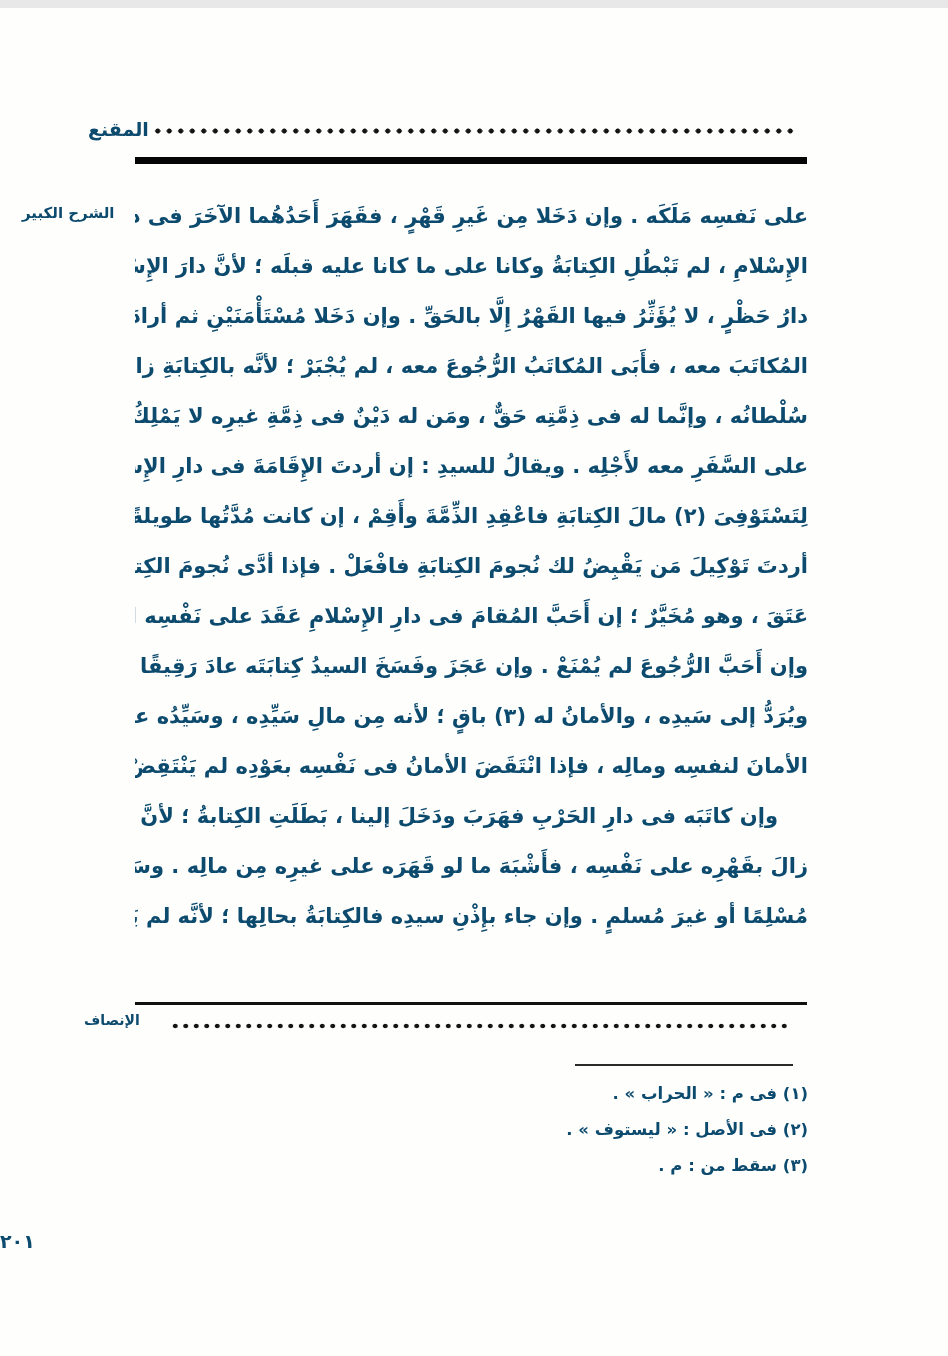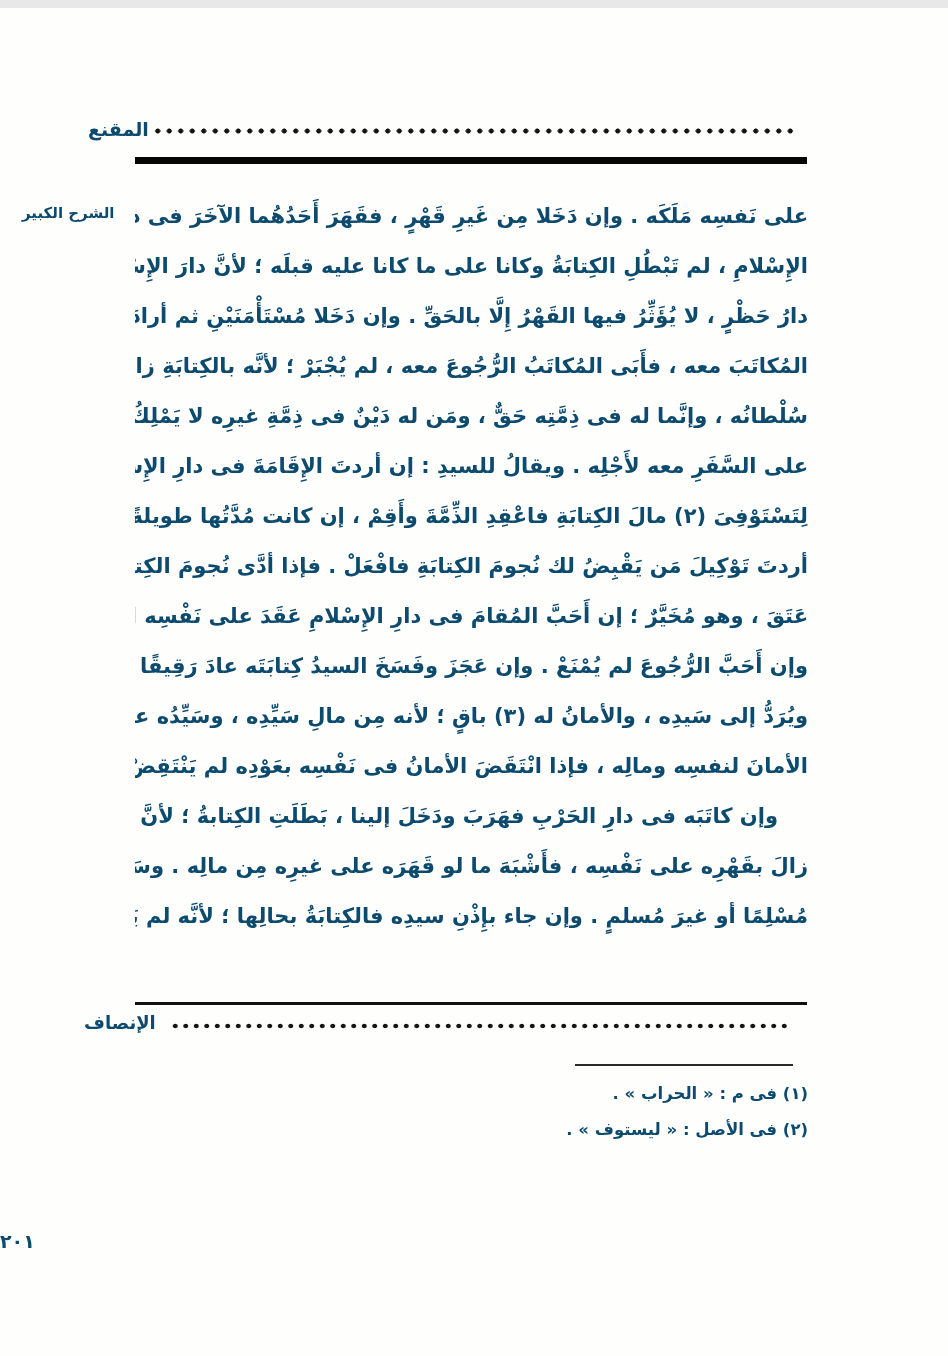--- a/index.html
+++ b/index.html
@@ -42,21 +42,21 @@
     position:absolute;left:575px;width:218px;height:2px;
     top:1056px;background:#2a2a2a;
   }
   
   .side-label{
     position:absolute;left:22px;top:196px;width:96px;
     font-size:15px;font-weight:bold;direction:rtl;text-align:left;
   }
   .footer-label{
     position:absolute;left:84px;top:1004px;
-    font-size:18px;font-weight:bold;direction:rtl;
+    font-size:14px;font-weight:bold;direction:rtl;
   }
   
   .matn{
     position:absolute;left:135px;top:183px;width:673px;
     direction:rtl;
     font-size:21px;font-weight:bold;
   }
   .tline{
     height:50px;line-height:50px;
     text-align:justify;
@@ -108,17 +108,18 @@
   </div>
 
   <div class="rule-mid"></div>
   <div class="footer-label">الإنصاف</div>
   <div class="leader bottom"></div>
 
   <div class="rule-footnote"></div>
   <div class="footnotes">
     <div>(١) فى م : « الحراب » .</div>
     <div>(٢) فى الأصل : « ليستوف » .</div>
+    <div>(٣) سقط من : م .</div>
   </div>
 
   <div class="pagenum">٢٠١</div>
 
 </div>
 
 </body></html>

